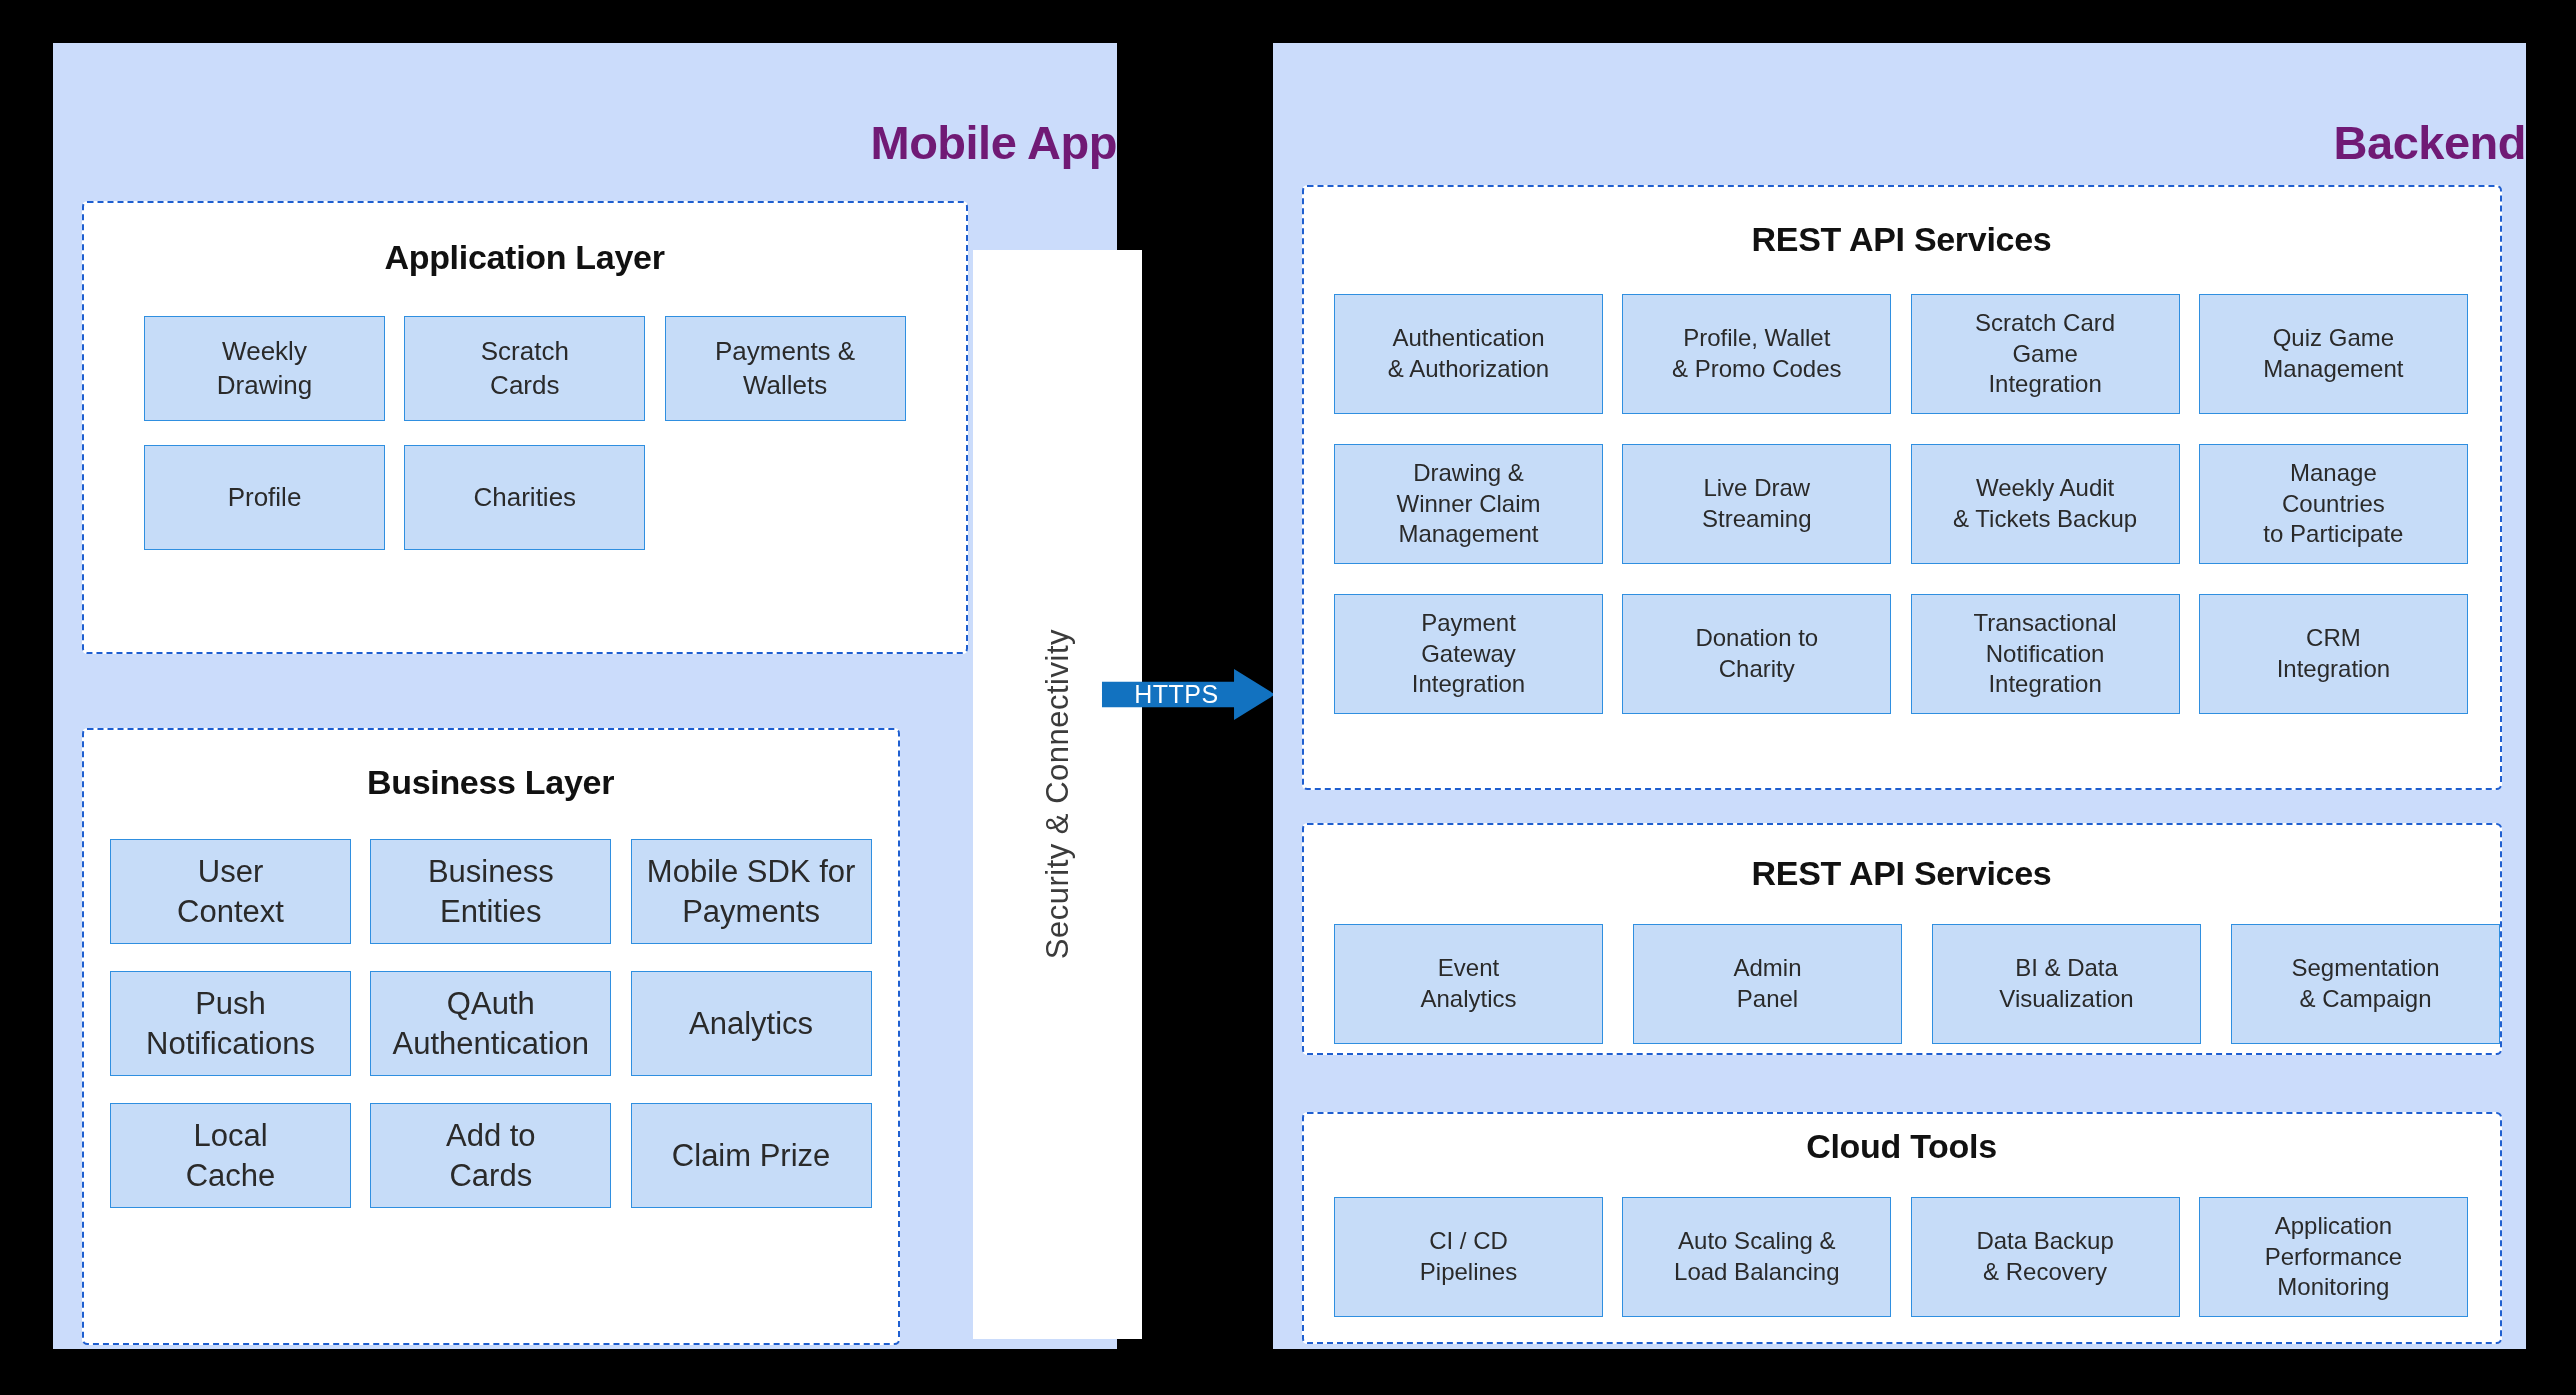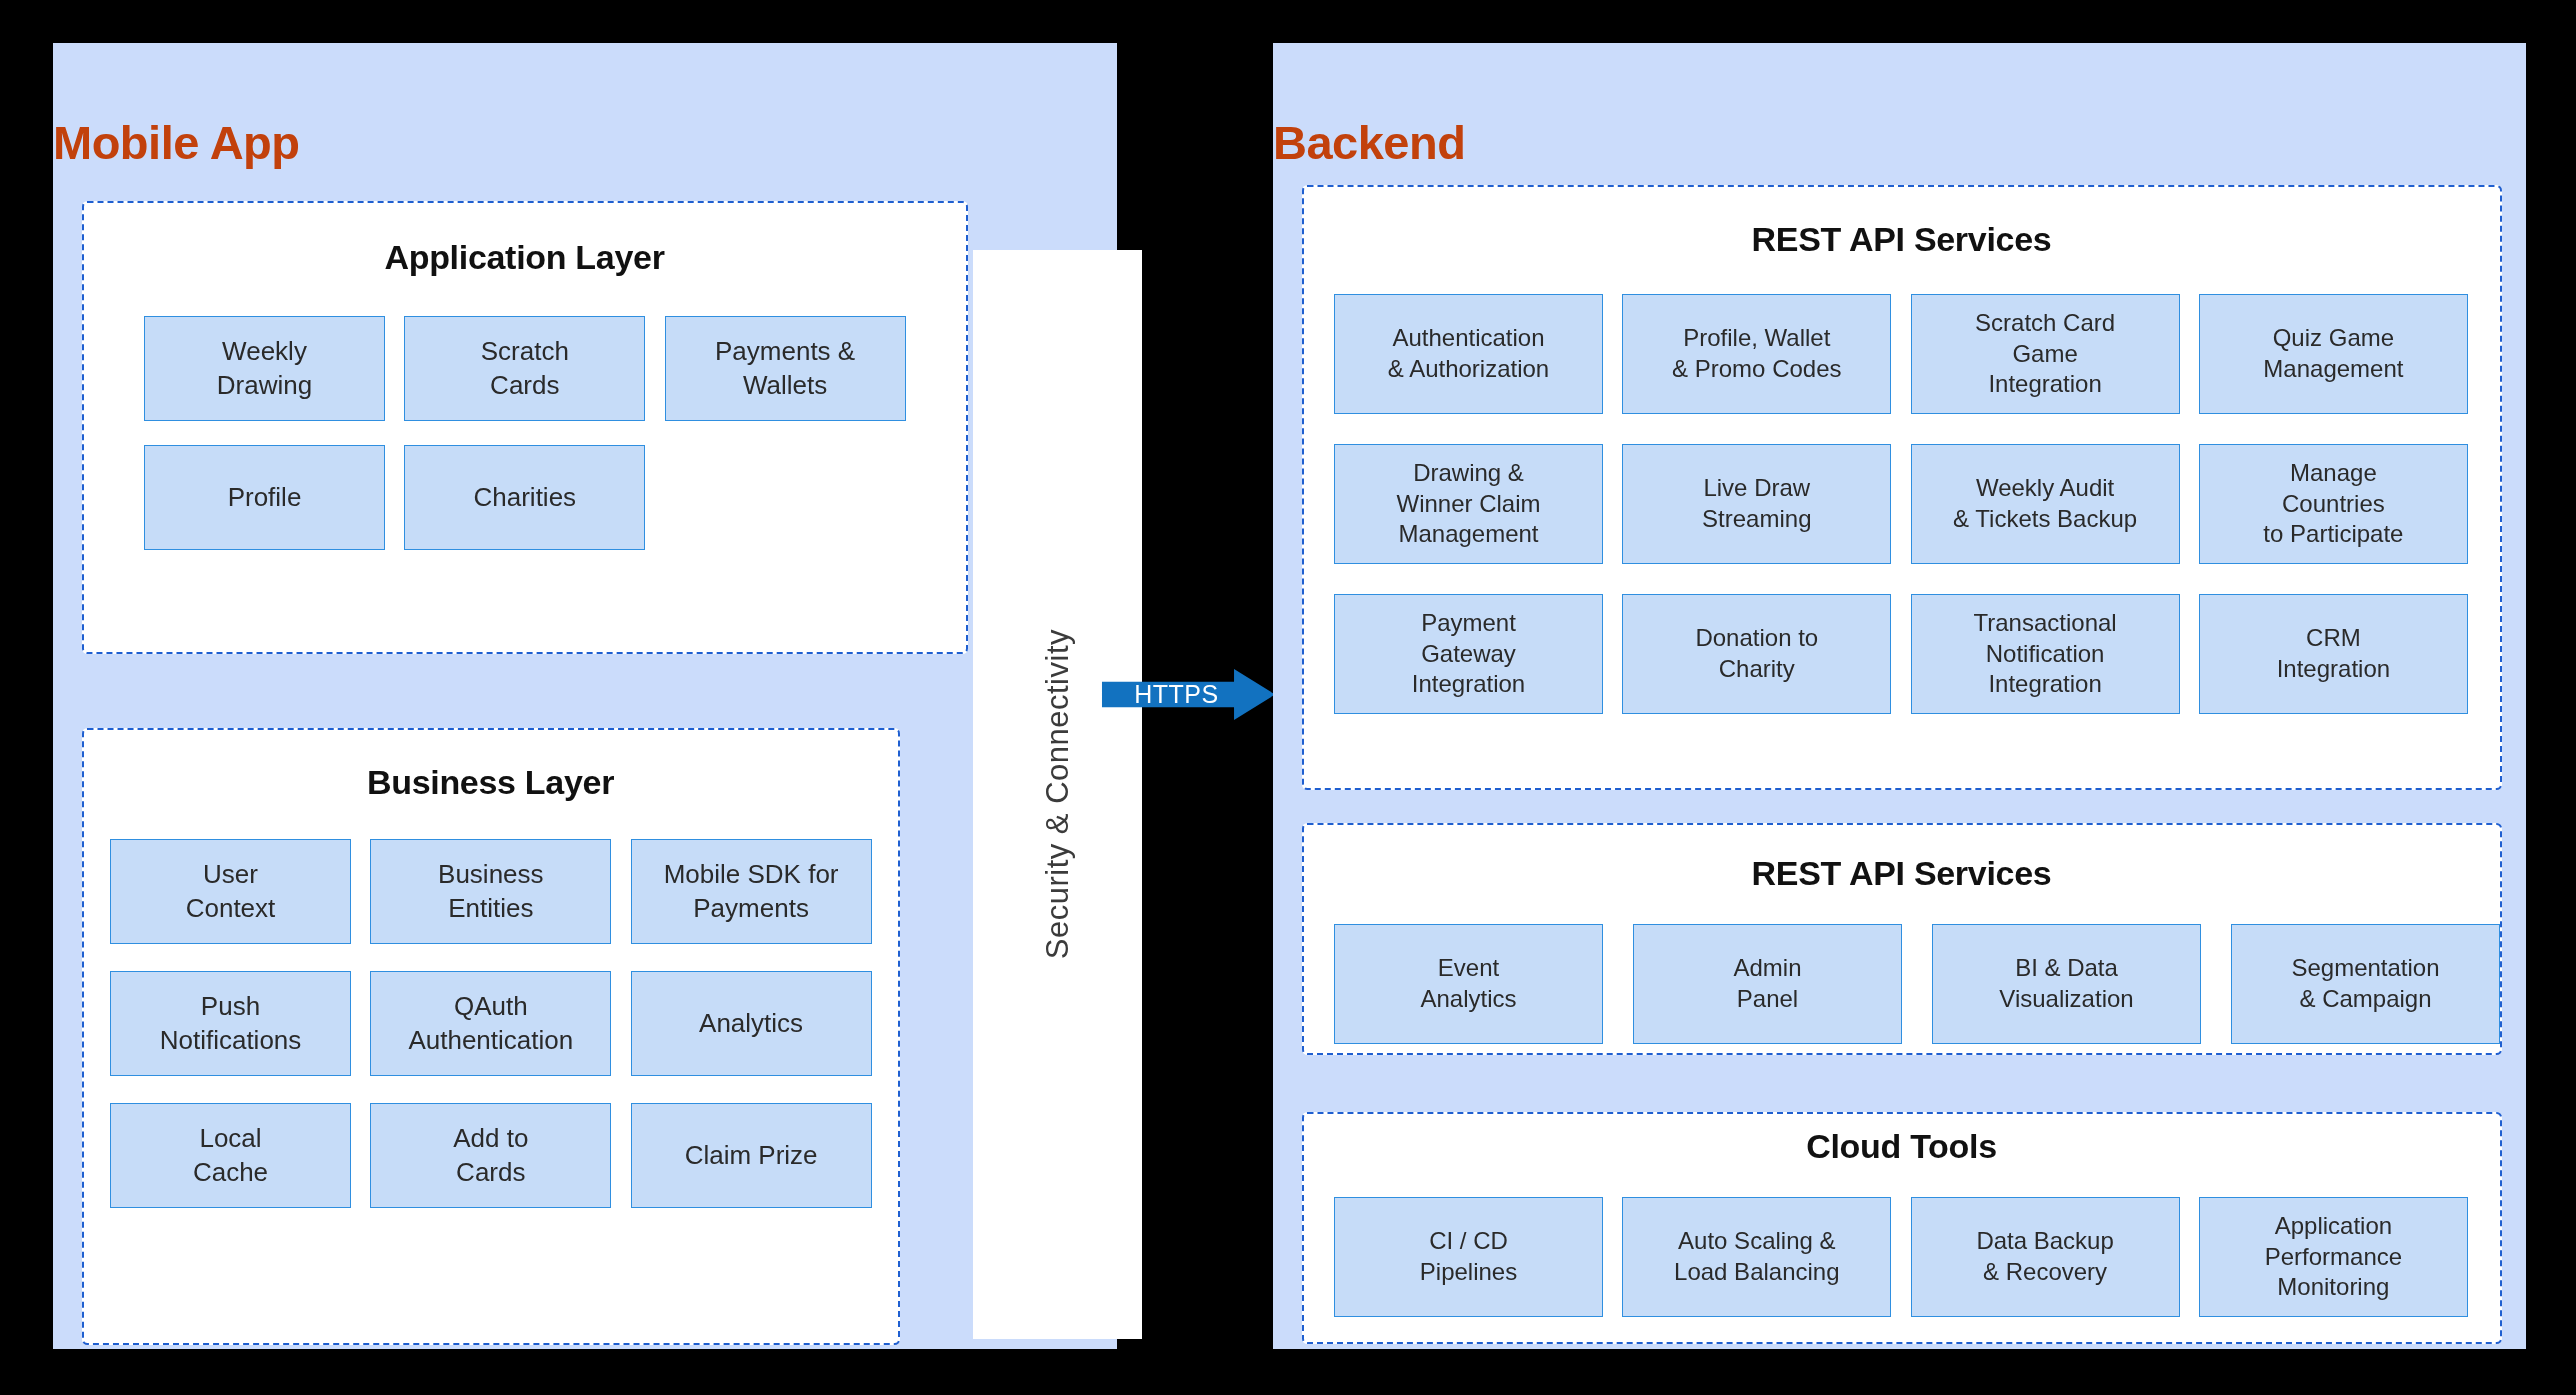--- a/index.html
+++ b/index.html
@@ -25,24 +25,24 @@
     left: 53px;  top: 43px;
     width: 1064px; height: 1306px;
   }
   #backend-panel {
     left: 1273px; top: 43px;
     width: 1253px; height: 1306px;
   }
   .panel-title {
     position: absolute;
     left: 0; right: 0;
-    text-align: left;
+    text-align: right;
     font-size: 47px;
     font-weight: bold;
-    color: #c2410c;
+    color: #701a75;
     letter-spacing: -0.5px;
   }
   #mobile-panel .panel-title { top: 72px; }
   #backend-panel .panel-title { top: 72px; }
 
   
   .group {
     position: absolute;
     background: #ffffff;
     border: 2.8px dashed #1f5fd0;
@@ -97,21 +97,21 @@
   }
   #business-layer .group-title { margin-top: 33px; }
   #business-layer .card-grid {
     grid-template-columns: repeat(3, 241px);
     grid-template-rows: repeat(3, 105px);
     column-gap: 19.3px;
     row-gap: 27px;
     margin: 37px auto 0 auto;
     width: 761px;
   }
-  #business-layer .card { font-size: 26px; }
+  #business-layer .card { font-size: 31px; }
 
   
   #security-bar {
     position: absolute;
     left: 920px; top: 207px;
     width: 169px; height: 1089px;
     background: #ffffff;
     display: flex;
     align-items: center;
     justify-content: center;

